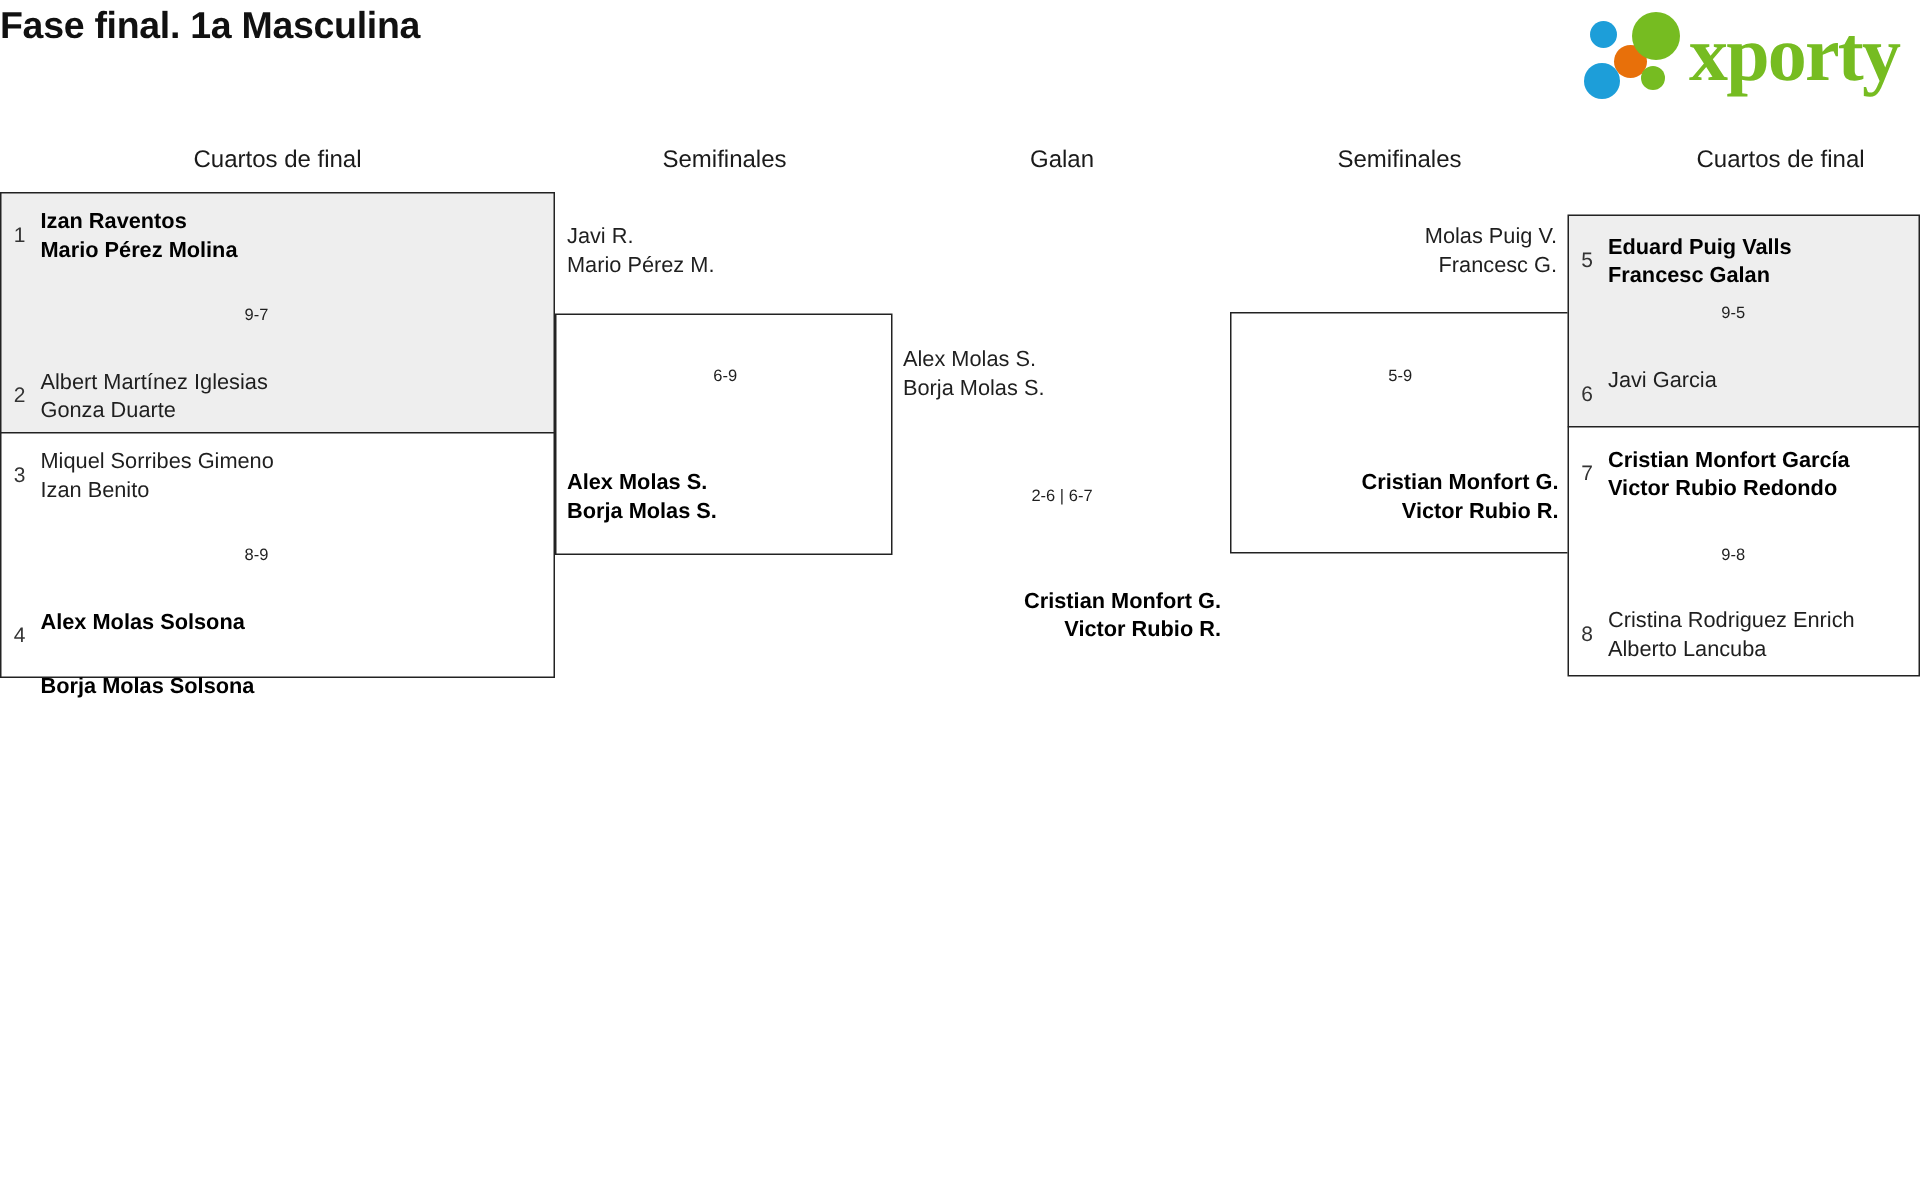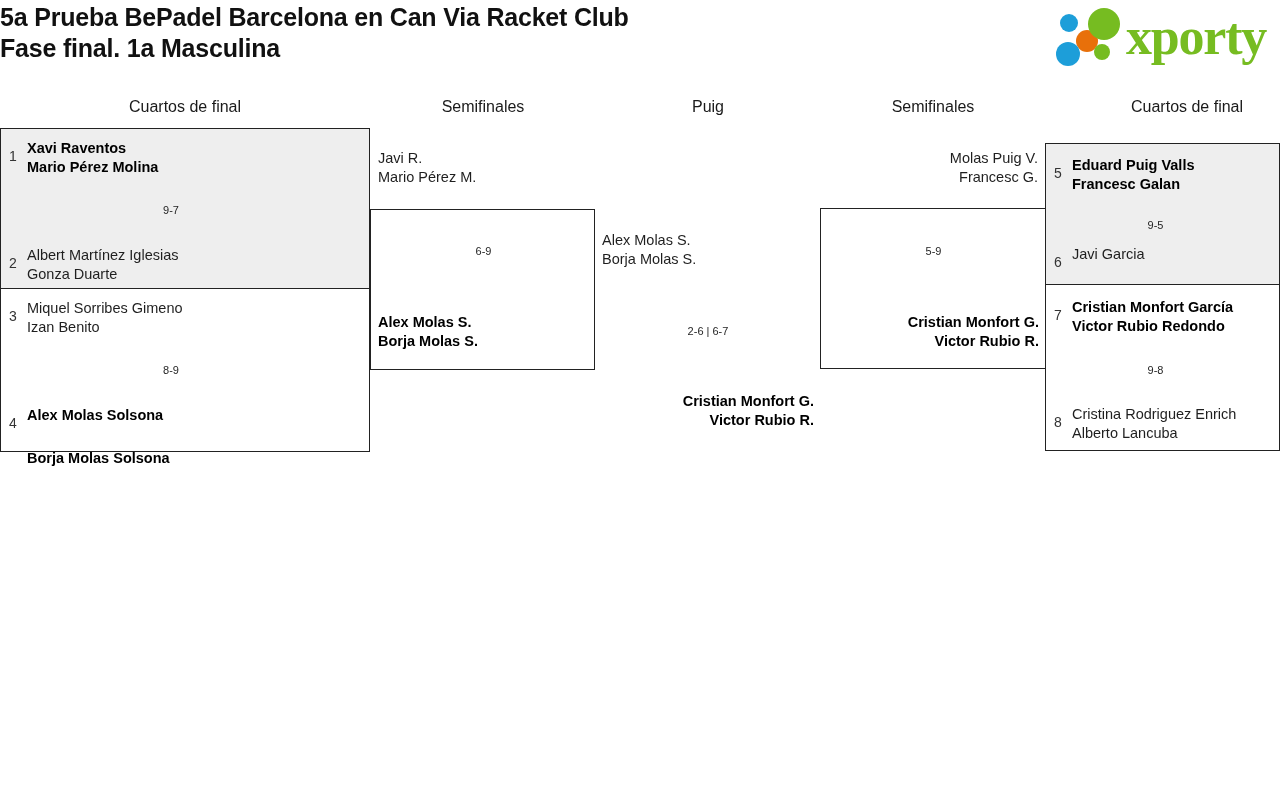--- a/index.html
+++ b/index.html
@@ -102,45 +102,44 @@
   .seed.right { text-align: center; }
 </style>
 </head>
 <body>
 
 <div id="root">
 
   <div class="header">
 
     <div class="title-block">
-      <div class="title-line">5a Prueba BePadel Barcelona en Can Via Racket Club</div>
       <div class="title-line">Fase final. 1a Masculina</div>
     </div>
 
     <div class="logo">
       <div class="logo-dots">
         <div class="dot" style="left:4px;  top:8px;  width:18px; height:18px; background:#1d9ed9;"></div>
         <div class="dot" style="left:20px; top:24px; width:22px; height:22px; background:#e8700a;"></div>
         <div class="dot" style="left:0px;  top:36px; width:24px; height:24px; background:#1d9ed9;"></div>
         <div class="dot" style="left:32px; top:2px;  width:32px; height:32px; background:#76bc21;"></div>
         <div class="dot" style="left:38px; top:38px; width:16px; height:16px; background:#76bc21;"></div>
       </div>
       <div class="logo-word" style="color:#76bc21;">xporty</div>
     </div>
   </div>
 
   <div class="round-head" style="left:85px;  width:200px;">Cuartos de final</div>
   <div class="round-head" style="left:383px; width:200px;">Semifinales</div>
-  <div class="round-head" style="left:608px; width:200px;">Puig</div>
+  <div class="round-head" style="left:608px; width:200px;">Galan</div>
   <div class="round-head" style="left:833px; width:200px;">Semifinales</div>
   <div class="round-head" style="left:1131px; width:200px; text-align:left;">Cuartos de final</div>
 
   <div class="mbox shaded" style="left:0px; top:128px; width:370px; height:161px;">
     <div class="seed" style="left:4px; top:19px;">1</div>
-    <div class="team win" style="left:26px; top:10px;">Xavi Raventos</div>
+    <div class="team win" style="left:26px; top:10px;">Izan Raventos</div>
     <div class="team win" style="left:26px; top:29px;">Mario Pérez Molina</div>
 
     <div class="score" style="left:0px; top:72px; width:340px; text-align:center;">9-7</div>
 
     <div class="seed" style="left:4px; top:126px;">2</div>
     <div class="team" style="left:26px; top:117px;">Albert Martínez Iglesias</div>
     <div class="team" style="left:26px; top:136px;">Gonza Duarte</div>
   </div>
 
   <div class="mbox" style="left:0px; top:288px; width:370px; height:164px;">
@@ -181,21 +180,21 @@
 
     <div class="team win right" style="left:0px; top:104px; width:218px;">Cristian Monfort G.</div>
     <div class="team win right" style="left:0px; top:123px; width:218px;">Victor Rubio R.</div>
   </div>
 
   <div class="mbox shaded" style="left:1045px; top:143px; width:235px; height:142px;">
     <div class="seed right" style="left:4px; top:21px;">5</div>
     <div class="team win" style="left:26px; top:12px;">Eduard Puig Valls</div>
     <div class="team win" style="left:26px; top:31px;">Francesc Galan</div>
 
-    <div class="score" style="left:0px; top:72px; width:219px; text-align:center;">9-5</div>
+    <div class="score" style="left:0px; top:56px; width:219px; text-align:center;">9-5</div>
 
     <div class="seed right" style="left:4px; top:110px;">6</div>
     <div class="team" style="left:26px; top:101px;">Javi Garcia</div>
     <div class="team" style="left:26px; top:120px;margin-top:39px;">Rubén Gallego</div>
   </div>
 
   <div class="mbox" style="left:1045px; top:284px; width:235px; height:167px;">
     <div class="seed right" style="left:4px; top:22px;">7</div>
     <div class="team win" style="left:26px; top:13px;">Cristian Monfort García</div>
     <div class="team win" style="left:26px; top:32px;text-align:center;">Victor Rubio Redondo</div>

